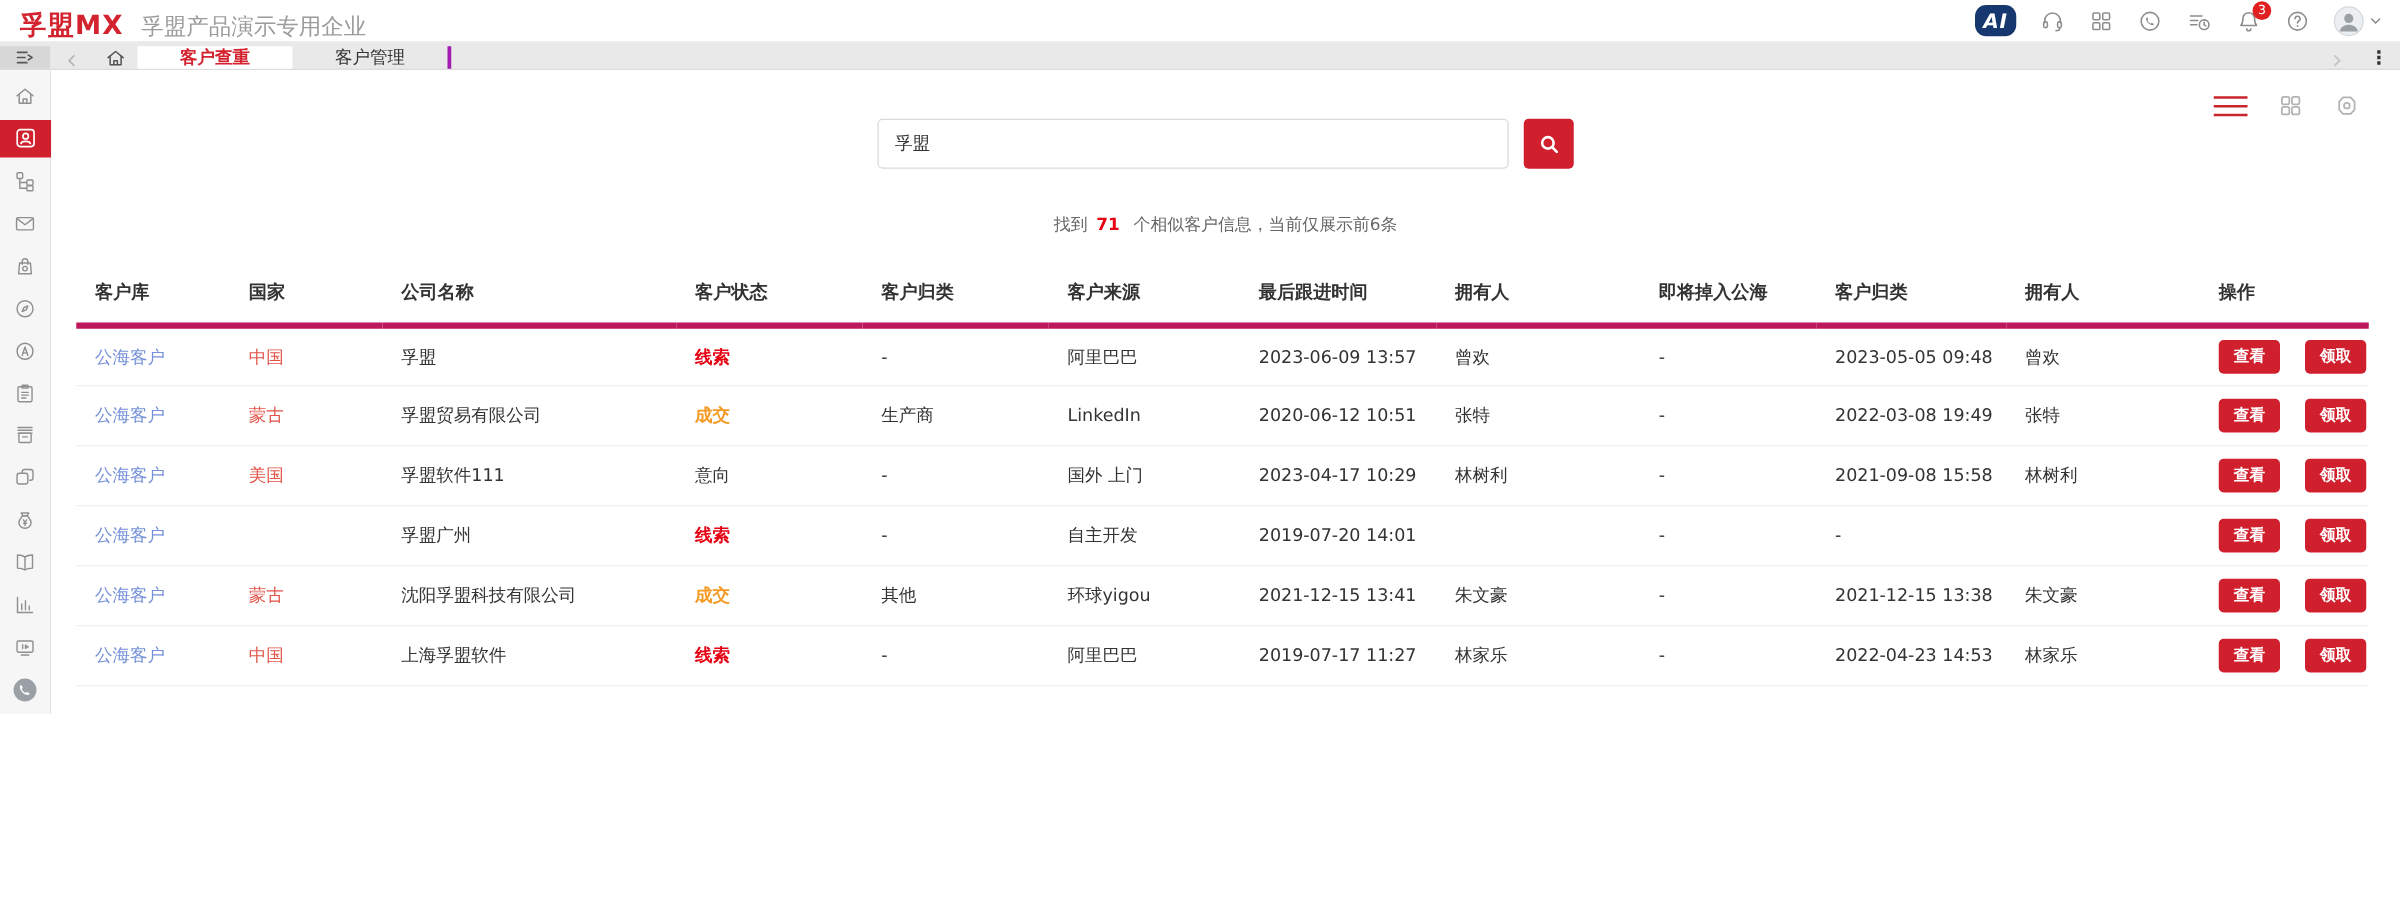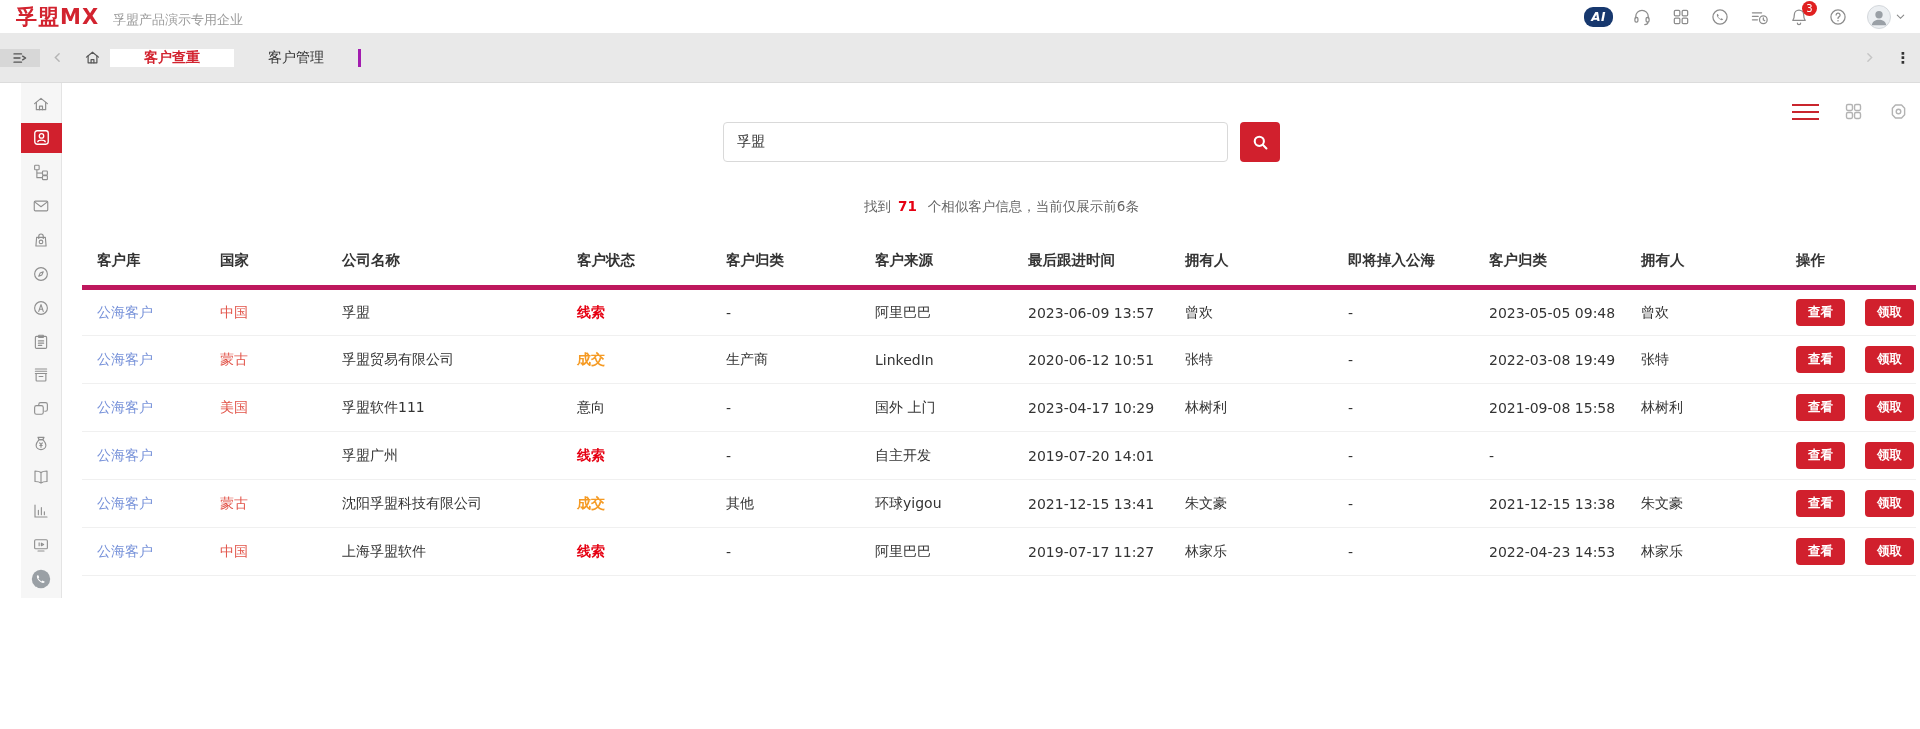--- a/index.html
+++ b/index.html
@@ -4,47 +4,47 @@
 <style>
   * { box-sizing: border-box; margin: 0; padding: 0; }
   html,body { width:1920px; height:729px; overflow:hidden; background:#fff;
     font-family:"DejaVu Sans","Liberation Sans",sans-serif; }
 
   
   .topbar { height:33px; display:flex; align-items:center; justify-content:space-between;
     padding:0 14px 0 16px; background:#fff; }
   .brand { display:flex; align-items:baseline; gap:14px; }
   .logo { color:#d2232f; font-size:21px; font-weight:bold; letter-spacing:1px; line-height:33px; }
-  .subtitle { color:#9b9b9b; font-size:13px;margin-top:12px; }
+  .subtitle { color:#9b9b9b; font-size:18px;margin-top:12px; }
   .top-icons { display:flex; align-items:center; gap:19px; }
   .ticon { display:inline-flex; align-items:center; justify-content:center; position:relative; cursor:pointer; }
-  .ai-badge { background:#17386e; color:#fff; font-size:12px; font-weight:bold; font-style:italic;
+  .ai-badge { background:#17386e; color:#fff; font-size:16px; font-weight:bold; font-style:italic;
     border-radius:9px; padding:3px 7px; letter-spacing:.5px; cursor:pointer; }
   .badge { position:absolute; top:-6px; right:-8px; background:#e02020; color:#fff; font-size:10px;
     min-width:15px; height:15px; border-radius:8px; display:flex; align-items:center; justify-content:center;
     padding:0 3px; font-style:normal; }
   .avatar-wrap { display:flex; align-items:center; gap:4px; cursor:pointer; }
   .avatar { width:24px; height:24px; border-radius:50%; background:#eceff2; border:1px solid #d4d8dc;
     display:flex; align-items:center; justify-content:center; overflow:hidden; }
 
   
-  .tabbar { height:50px; background:#e9e9e9; display:flex; align-items:center; border-bottom:1px solid #dcdcdc; }
+  .tabbar { height:23px; background:#e9e9e9; display:flex; align-items:flex-end; border-bottom:1px solid #dcdcdc; }
   .collapse-btn { width:40px; background:#d7d7d7; display:flex; align-items:center; justify-content:center; cursor:pointer; }
   .nav-chevron { width:34px; display:flex; align-items:center; justify-content:center; color:#b9b9b9;
     font-size:15px; cursor:pointer; }
   .home-btn { width:36px; display:flex; align-items:center; justify-content:center; cursor:pointer; }
   .tab { display:flex; align-items:center; justify-content:center; padding:0 34px; font-size:14px;
     color:#333; cursor:pointer; border-right:3px solid #a21caf; }
   .tab.active { background:#fff; color:#d2232f; font-weight:bold; border-right:none; }
   .tab-fill { flex:1; }
   .more-dots { width:34px; display:flex; align-items:center; justify-content:center; color:#333;
     font-size:15px; font-weight:bold; cursor:pointer; letter-spacing:0; }
 
   
-  .layout { display:flex; height:515px;padding-left:21px; }
+  .layout { display:flex; height:515px; }
   .sidebar { width:41px; background:#f6f6f6; border-right:1px solid #e4e4e4; display:flex;
     flex-direction:column; align-items:center; padding-top:6px; }
   .side-item { width:41px; height:38px; margin-bottom:4px; display:flex; align-items:center;
     justify-content:center; cursor:pointer; }
   .side-item.active { background:#d1202d; }
   .content { flex:1; position:relative; background:#fff; }
 
   
   .view-toggles { position:absolute; top:18px; right:32px; display:flex; align-items:center; gap:24px; }
   .vt { cursor:pointer; display:flex; align-items:center; justify-content:center; }

